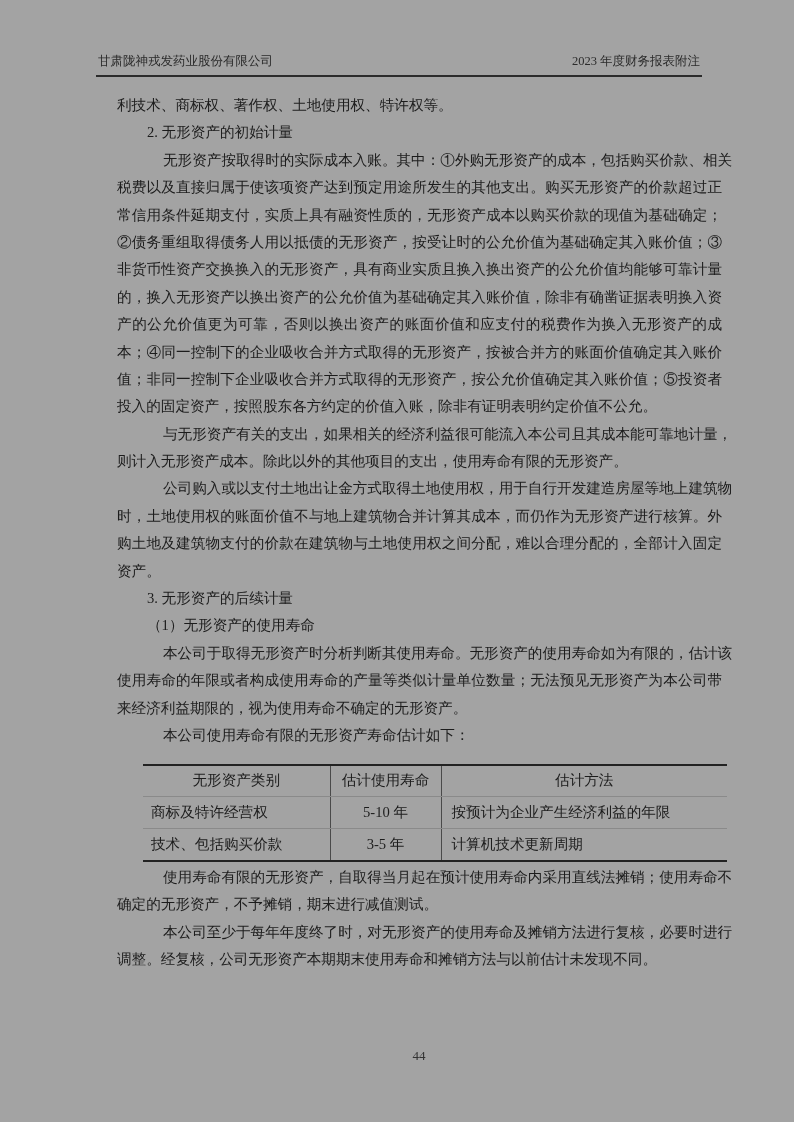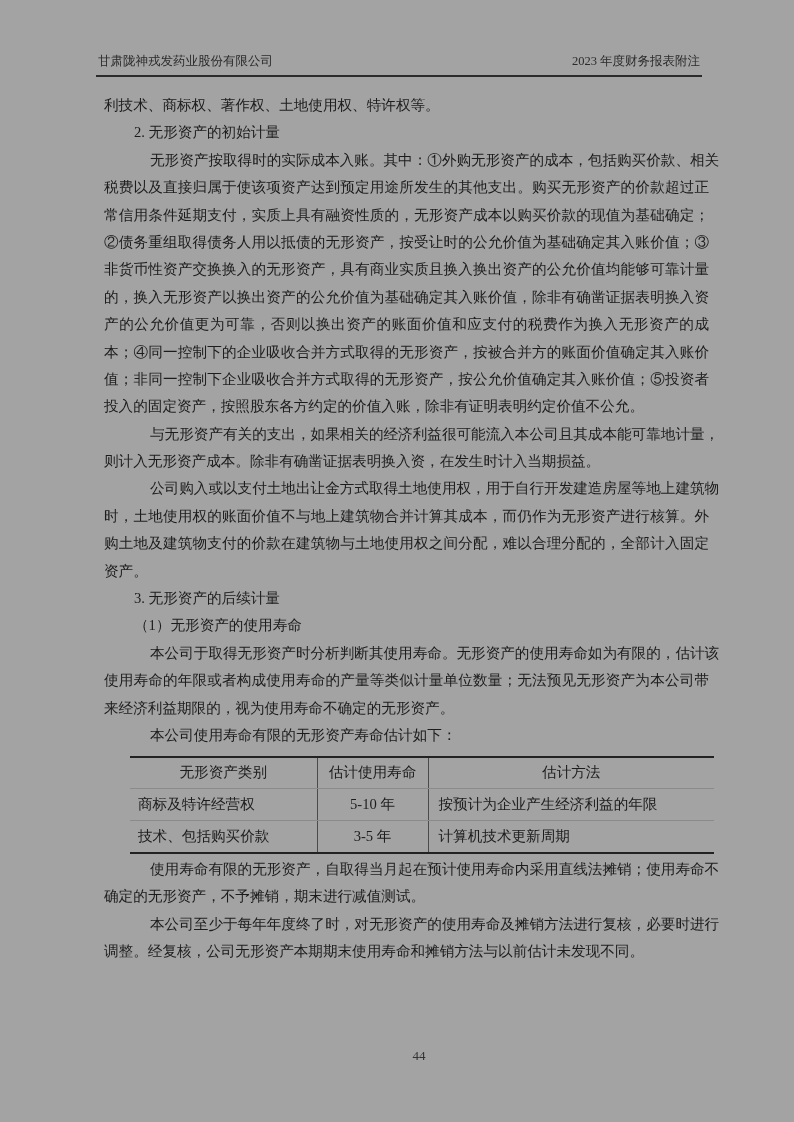--- a/index.html
+++ b/index.html
@@ -24,37 +24,37 @@
     align-items: flex-end;
     font-size: 12.5px;
     color: #2b2b2b;
     border-bottom: 2px solid #2b2b2b;
     padding: 0 2px 5px 2px;
     box-sizing: border-box;
   }
   
   .doc {
     position: absolute;
-    left: 104px;
+    left: 117px;
     top: 92px;
     width: 605px;
     font-size: 14.6px;
     line-height: 27.4px;
     color: #1c1c1c;
   }
   .ln {
     height: 27.4px;
     white-space: nowrap;
     text-align: justify;
   }
   .jfy { text-align-last: justify; }
   .ind { text-indent: 46px; }
   .hd  { text-indent: 30px; }
   
-  .tbl-wrap { margin: 7px 0 2px 26px; }
+  .tbl-wrap { margin: 15px 0 2px 26px; }
   table.life {
     border-collapse: collapse;
     width: 584px;
     table-layout: fixed;
     border-top: 2.5px solid #222;
     border-bottom: 2.5px solid #222;
     font-size: 14.6px;
     color: #1c1c1c;
   }
   table.life col.c1 { width: 187px; }
@@ -106,21 +106,21 @@
     <div class="ln jfy">常信用条件延期支付，实质上具有融资性质的，无形资产成本以购买价款的现值为基础确定；</div>
     <div class="ln jfy">②债务重组取得债务人用以抵债的无形资产，按受让时的公允价值为基础确定其入账价值；③</div>
     <div class="ln jfy">非货币性资产交换换入的无形资产，具有商业实质且换入换出资产的公允价值均能够可靠计量</div>
     <div class="ln jfy">的，换入无形资产以换出资产的公允价值为基础确定其入账价值，除非有确凿证据表明换入资</div>
     <div class="ln jfy">产的公允价值更为可靠，否则以换出资产的账面价值和应支付的税费作为换入无形资产的成</div>
     <div class="ln jfy">本；④同一控制下的企业吸收合并方式取得的无形资产，按被合并方的账面价值确定其入账价</div>
     <div class="ln jfy">值；非同一控制下企业吸收合并方式取得的无形资产，按公允价值确定其入账价值；⑤投资者</div>
     <div class="ln">投入的固定资产，按照股东各方约定的价值入账，除非有证明表明约定价值不公允。</div>
 
     <div class="ln ind jfy">与无形资产有关的支出，如果相关的经济利益很可能流入本公司且其成本能可靠地计量，</div>
-    <div class="ln">则计入无形资产成本。除非有确凿证据表明换入资，在发生时计入当期损益。</div>
+    <div class="ln">则计入无形资产成本。除此以外的其他项目的支出，使用寿命有限的无形资产。</div>
 
     <div class="ln ind jfy">公司购入或以支付土地出让金方式取得土地使用权，用于自行开发建造房屋等地上建筑物</div>
     <div class="ln jfy">时，土地使用权的账面价值不与地上建筑物合并计算其成本，而仍作为无形资产进行核算。外</div>
     <div class="ln jfy">购土地及建筑物支付的价款在建筑物与土地使用权之间分配，难以合理分配的，全部计入固定</div>
     <div class="ln">资产。</div>
 
     <div class="ln hd">3. 无形资产的后续计量</div>
     <div class="ln hd">（1）无形资产的使用寿命</div>
 
     <div class="ln ind jfy">本公司于取得无形资产时分析判断其使用寿命。无形资产的使用寿命如为有限的，估计该</div>

